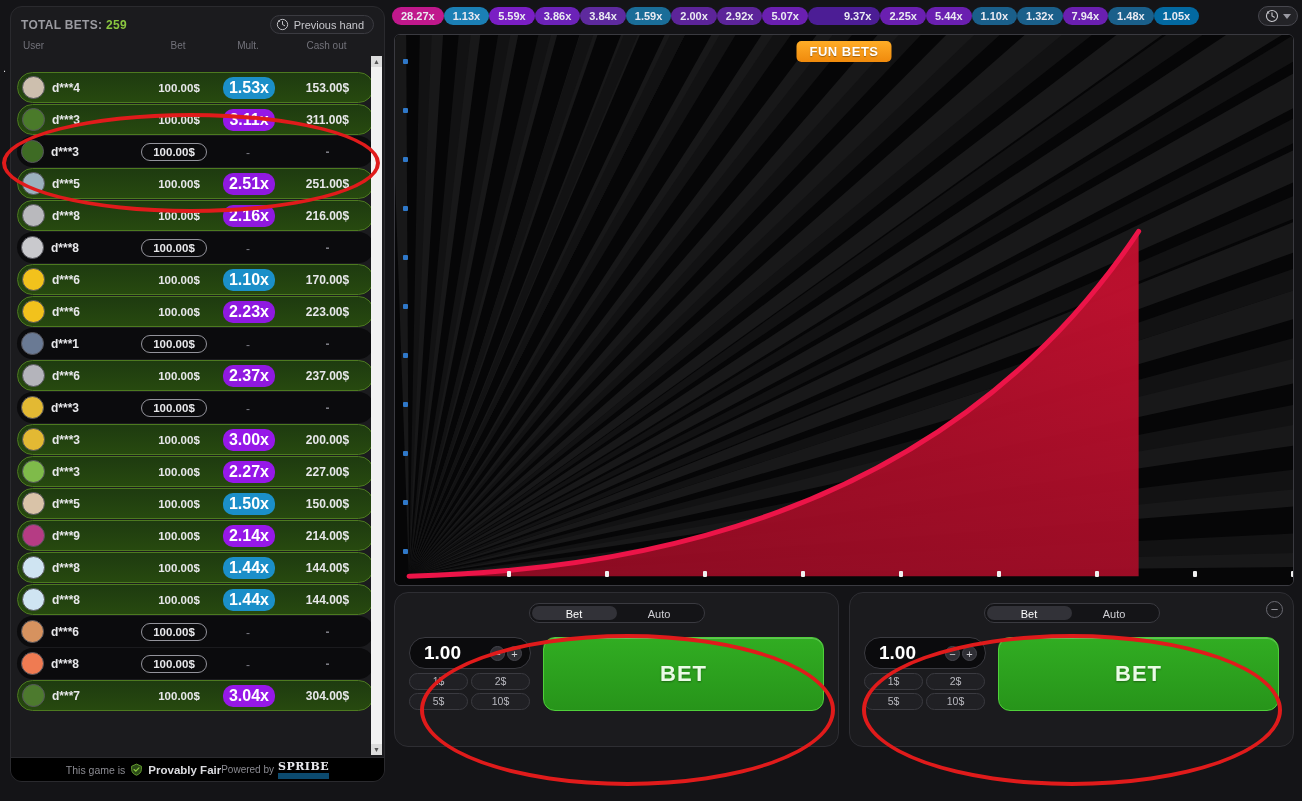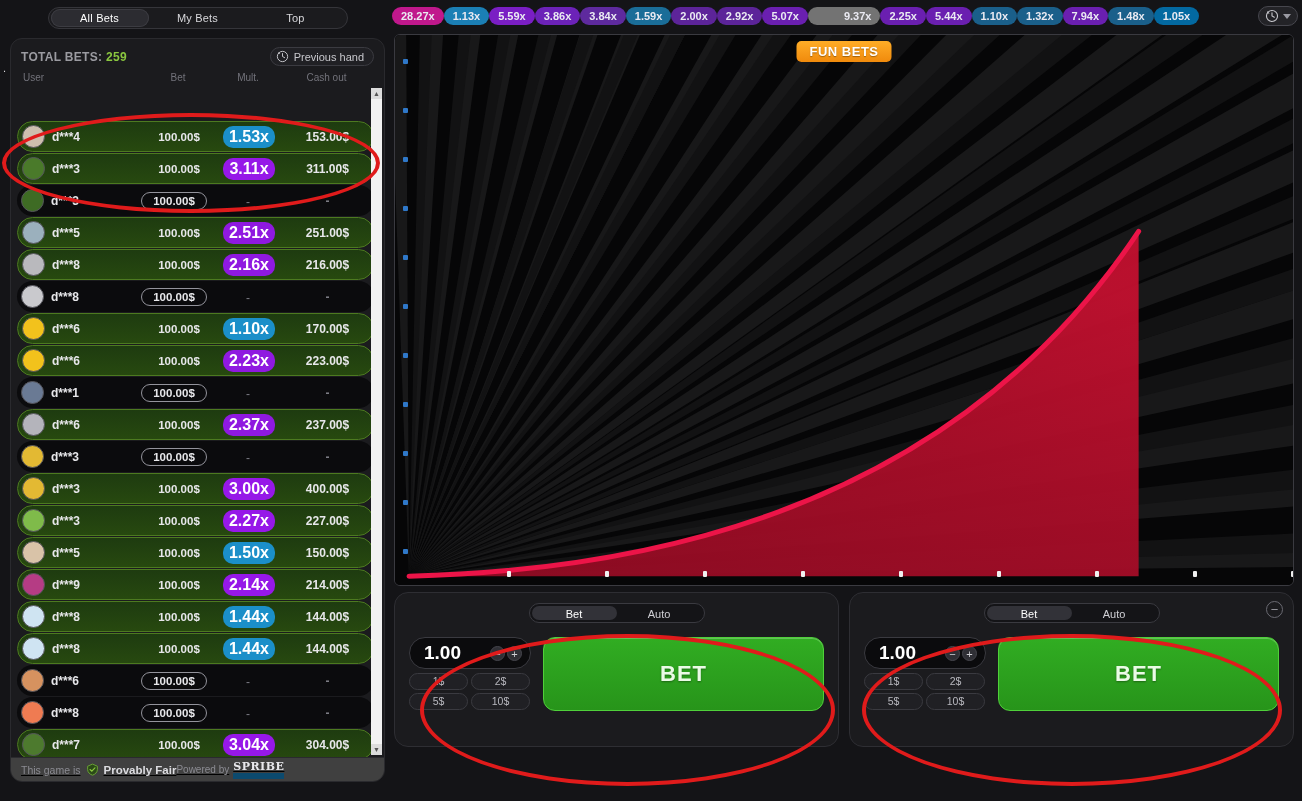--- a/index.html
+++ b/index.html
@@ -51,21 +51,21 @@
     display:flex; font-size:10px; color:#72727a; padding:2px 12px 3px 12px;
   }
   .col-head .c-user  { width:118px; }
   .col-head .c-bet   { width:74px;  text-align:center; }
   .col-head .c-mult  { width:66px;  text-align:center; }
   .col-head .c-cash  { flex:1;      text-align:center; }
 
   .rows-scroll {
     flex:1; overflow:hidden; position:relative; padding:0 2px 0 0;
   }
-  .rows { padding:18px 8px 0 6px;margin-top:17px; }
+  .rows { padding:18px 8px 0 6px; }
   .row {
     position:relative; height:31px; margin-bottom:1px; border-radius:16px;
     display:flex; align-items:center; padding-left:4px;
     background:#0b0b0d;
   }
   .row.win {
     background:linear-gradient(180deg,#1e3b10 0%, #27490f 100%);
     border:1px solid #4d7a20;
   }
   .avatar {
@@ -92,22 +92,22 @@
     position:absolute; right:2px; top:2px; width:11px; bottom:2px;
     background:#f2f2f2; border-radius:1px;
   }
   .vscroll .arrow-up, .vscroll .arrow-down {
     position:absolute; left:0; width:11px; height:11px; background:#dcdcdc;
     display:flex; align-items:center; justify-content:center; font-size:7px; color:#555;
   }
   .vscroll .arrow-up { top:0; } .vscroll .arrow-down { bottom:0; }
 
   .list-foot {
-    height:24px; display:flex; align-items:center; justify-content:flex-start;
-    padding:0 10px; border-top:1px solid #2a2a2e; background:#404040;text-decoration:underline;
+    height:24px; display:flex; align-items:center; justify-content:center;
+    padding:0 10px; border-top:1px solid #2a2a2e; background:#000000;text-decoration:underline;
   }
   .pf { display:flex; align-items:center; gap:5px; font-size:10.5px; color:#8b8b92; }
   .pf b { color:#dcdce0; font-size:11.5px; }
   .shield { width:13px; height:13px; display:block; }
   .powered { font-size:10px; color:#8b8b92; display:flex; align-items:center; gap:4px; }
   .spribe {
     color:#e8e8ec; font-weight:bold; font-size:11px; letter-spacing:.5px;
     border-bottom:6px solid #0c4a6e; font-family:"DejaVu Serif", serif;
   }
 
@@ -199,27 +199,20 @@
   #an-bet2  { left:862px; top:634px; width:420px; height:152px; }
   .left-tick { position:absolute; left:3px; top:62px; color:#d8d8dc; font-size:11px; }
 </style>
 </head>
 <body>
 
 <div class="app">
 
   <div class="left-panel">
 
-    <div class="tabs-wrap">
-      <div class="tabs" id="bets-tabs">
-          <div class="tab active">All Bets</div>
-          <div class="tab">My Bets</div>
-          <div class="tab">Top</div>
-        </div>
-    </div>
 
     <div class="list-card">
       <div class="list-head">
         <div class="total-bets">
           <span>TOTAL BETS:</span>
           <span class="num">259</span>
         </div>
         <div class="prev-hand">
           <svg class="clock-ico" viewBox="0 0 24 24">
             <circle cx="12" cy="12" r="9.5" fill="none" stroke="#c7c7cc" stroke-width="1.8"></circle>
@@ -314,21 +307,21 @@
               <div class="uname">d***3</div>
               <div class="bet-val">100.00$</div>
               <div class="mult-cell"><span class="dash">-</span></div>
               <div class="cash-val">-</div>
             </div>
             <div class="row win">
               <div class="avatar" style="background: rgb(227, 185, 51);"></div>
               <div class="uname">d***3</div>
               <div class="bet-val">100.00$</div>
               <div class="mult-cell"><span class="mult-badge" style="background: rgb(150, 24, 232);">3.00x</span></div>
-              <div class="cash-val">400.00$</div>
+              <div class="cash-val">200.00$</div>
             </div>
             <div class="row win">
               <div class="avatar" style="background: rgb(127, 187, 74);"></div>
               <div class="uname">d***3</div>
               <div class="bet-val">100.00$</div>
               <div class="mult-cell"><span class="mult-badge" style="background: rgb(150, 24, 232);">2.27x</span></div>
               <div class="cash-val">227.00$</div>
             </div>
             <div class="row win">
               <div class="avatar" style="background: rgb(217, 195, 168);"></div>
@@ -409,21 +402,21 @@
       <div style="display:flex;align-items:center;" id="hist-chips">
           <span class="hchip" style="background: rgb(192, 24, 140);">28.27x</span>
           <span class="hchip" style="background: rgb(27, 127, 181);">1.13x</span>
           <span class="hchip" style="background: rgb(122, 30, 196);">5.59x</span>
           <span class="hchip" style="background: rgb(108, 34, 184);">3.86x</span>
           <span class="hchip" style="background: rgb(94, 42, 158);">3.84x</span>
           <span class="hchip" style="background: rgb(26, 109, 152);">1.59x</span>
           <span class="hchip" style="background: rgb(92, 36, 153);">2.00x</span>
           <span class="hchip" style="background: rgb(92, 36, 153);">2.92x</span>
           <span class="hchip" style="background: rgb(106, 31, 176);">5.07x</span>
-          <span class="hchip" style="background: #737373; padding-left: 36px;">9.37x</span>
+          <span class="hchip" style="background: #4c1d95; padding-left: 36px;">9.37x</span>
           <span class="hchip" style="background: rgb(106, 31, 176);">2.25x</span>
           <span class="hchip" style="background: rgb(106, 31, 176);">5.44x</span>
           <span class="hchip" style="background: rgb(26, 95, 138);">1.10x</span>
           <span class="hchip" style="background: rgb(26, 95, 138);">1.32x</span>
           <span class="hchip" style="background: rgb(106, 31, 176);">7.94x</span>
           <span class="hchip" style="background: rgb(26, 95, 138);">1.48x</span>
           <span class="hchip" style="background: #0369a1;">1.05x</span>
         </div>
       <div class="hist-btn">
         <svg style="width:14px;height:14px;display:block" viewBox="0 0 24 24">

